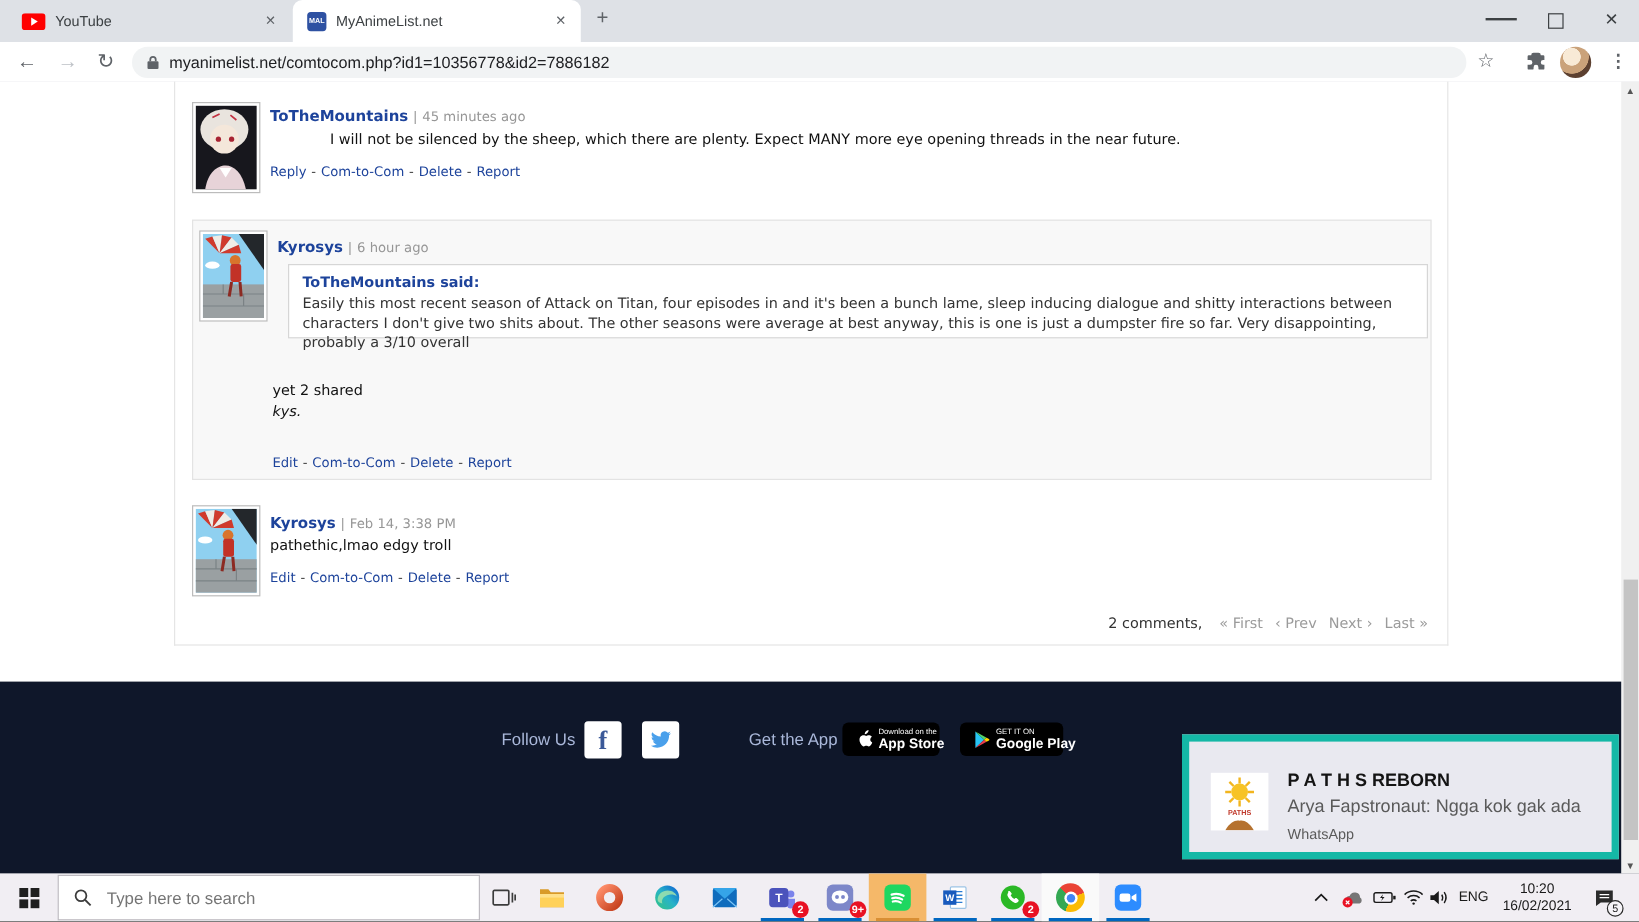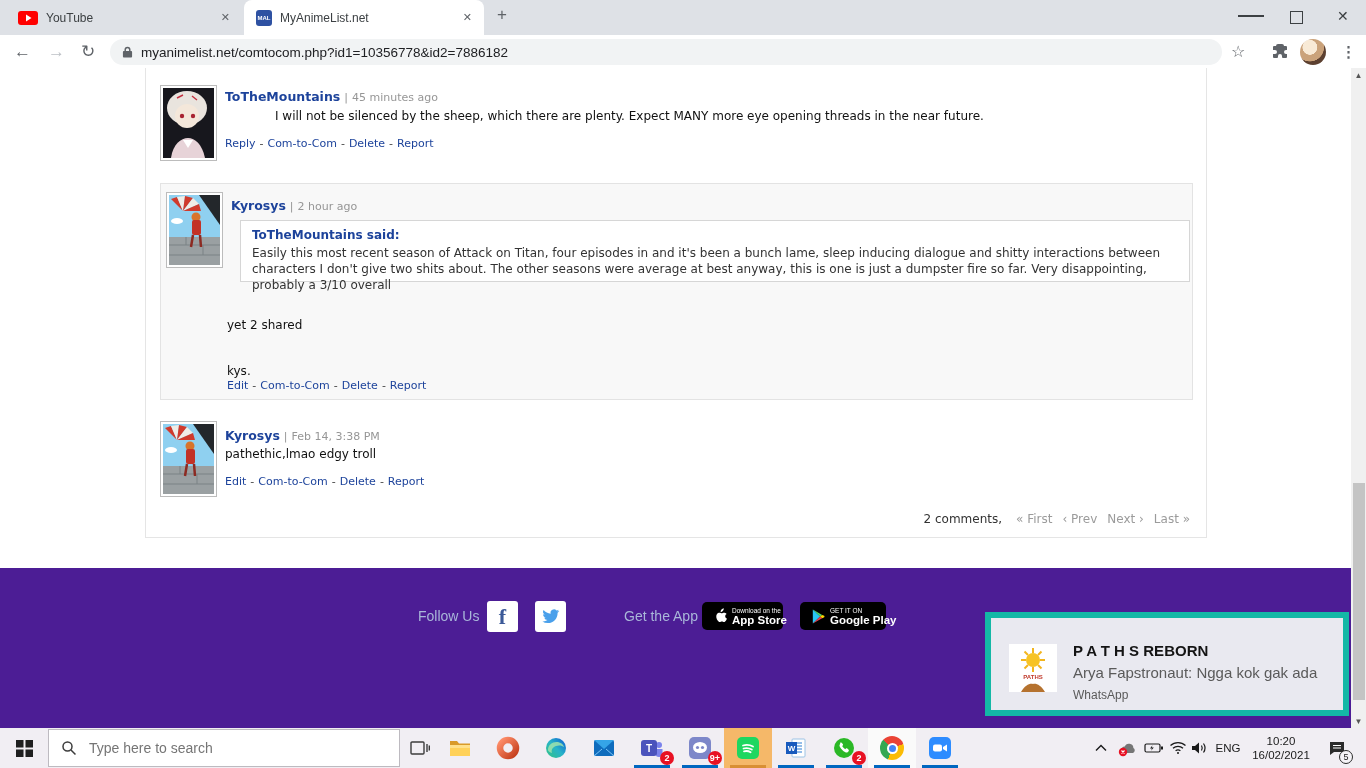--- a/index.html
+++ b/index.html
@@ -32,21 +32,21 @@
   .clinks a{color:#1d439b;text-decoration:none;}
   .clinks .sep{color:#444;margin:0 4px;}
   .quote{position:absolute;background:#fff;border:1px solid #d6d6d6;padding:7px 11px;box-sizing:border-box;}
   .qhead{font-size:12px;font-weight:bold;color:#1d439b;margin-bottom:3px;}
   .qtext{font-size:12px;color:#333;line-height:16px;}
   .pager{position:absolute;right:176px;top:444px;display:flex;align-items:center;gap:10px;font-size:12px;}
   .pager .cnt{color:#323232;margin-right:4px;}
   .pager a{color:#9b9b9b;text-decoration:none;}
 
   
-  .footer{position:absolute;left:0;top:568px;width:1366px;height:160px;background:#4c1d95;}
+  .footer{position:absolute;left:0;top:568px;width:1366px;height:160px;background:#0f172a;}
   .flabel{font-size:14px;color:#a9b7d9;}
   .socialbox{position:absolute;width:31px;height:31px;background:#fff;border-radius:3px;display:flex;align-items:center;justify-content:center;}
   .badge-store{position:absolute;height:28px;background:#000;border-radius:5px;display:flex;align-items:center;padding:0 12px;box-sizing:border-box;color:#fff;}
   .bs-l1{font-size:6.5px;line-height:7px;}
   .bs-l2{font-size:11.5px;font-weight:bold;line-height:12px;white-space:nowrap;}
 
   
   .notif{position:absolute;left:985px;top:612px;width:364px;height:104px;background:#e9e9f0;border:6px solid #14b8a6;box-sizing:border-box;}
   .notif-title{font-size:15px;font-weight:bold;color:#141414;}
   .notif-msg{font-size:15px;color:#5a5a5a;}
@@ -158,28 +158,28 @@
             <path d="M14 16L30 9l2 7z" fill="#d03a2c"></path>
           </g>
           <rect y="42" width="51" height="28" fill="#9aa0a2"></rect>
           <path d="M0 50h51M0 60h51M17 42v8M34 50v10" stroke="#7b8285" stroke-width="1"></path>
           <circle cx="27" cy="22" r="4.5" fill="#d8742c"></circle>
           <rect x="23" y="25" width="9" height="15" rx="2" fill="#c23227"></rect>
           <path d="M24 40l-2 12M31 40l1 12" stroke="#8c2a22" stroke-width="2.5"></path>
         </svg>
     </div>
     <div class="abs" style="left:231px;top:127px;">
-      <a class="cauthor" href="#">Kyrosys</a><span class="csep">|</span><span class="ctime">2 hour ago</span>
+      <a class="cauthor" href="#">Kyrosys</a><span class="csep">|</span><span class="ctime">6 hour ago</span>
     </div>
     <div class="quote" style="left:240px;top:152px;width:950px;height:62px;">
       <div class="qhead">ToTheMountains said:</div>
       <div class="qtext">Easily this most recent season of Attack on Titan, four episodes in and it's been a bunch lame, sleep inducing dialogue and shitty interactions between characters I don't give two shits about. The other seasons were average at best anyway, this is one is just a dumpster fire so far. Very disappointing, probably a 3/10 overall</div>
     </div>
     <div class="abs cbody" style="left:227px;top:250px;">yet 2 shared</div>
-    <div class="abs cbody" style="left:227px;top:296px;">kys.</div>
+    <div class="abs cbody" style="left:227px;top:268px;font-style:italic;">kys.</div>
     <div class="abs clinks" style="left:227px;top:311px;">
       <a href="#">Edit</a><span class="sep">-</span><a href="#">Com-to-Com</a><span class="sep">-</span><a href="#">Delete</a><span class="sep">-</span><a href="#">Report</a>
     </div>
 
     <div class="avatar" style="left:160px;top:353px;">
       <svg width="51" height="70">
           <rect width="51" height="70" fill="#8fd0f0"></rect>
           <polygon points="30,0 51,0 51,30" fill="#23272b"></polygon>
           <ellipse cx="8" cy="26" rx="6" ry="3" fill="#fff"></ellipse>
           <g>

